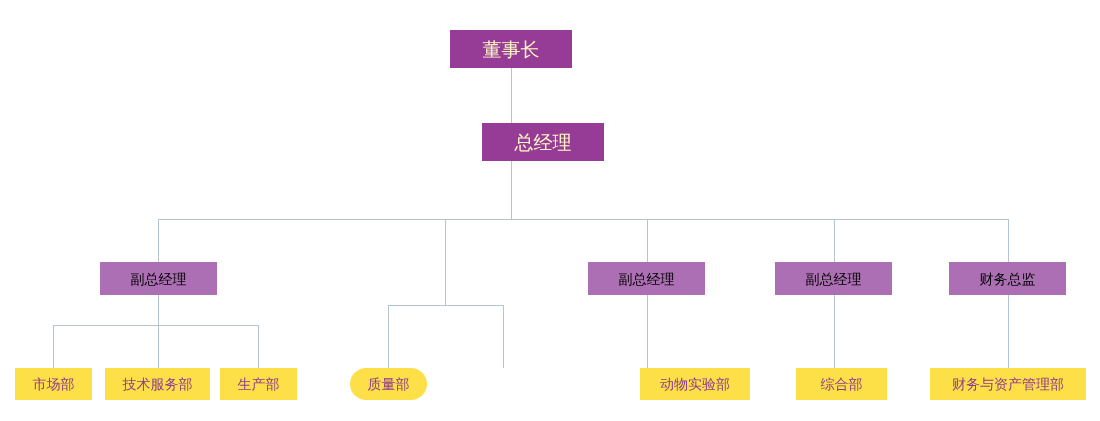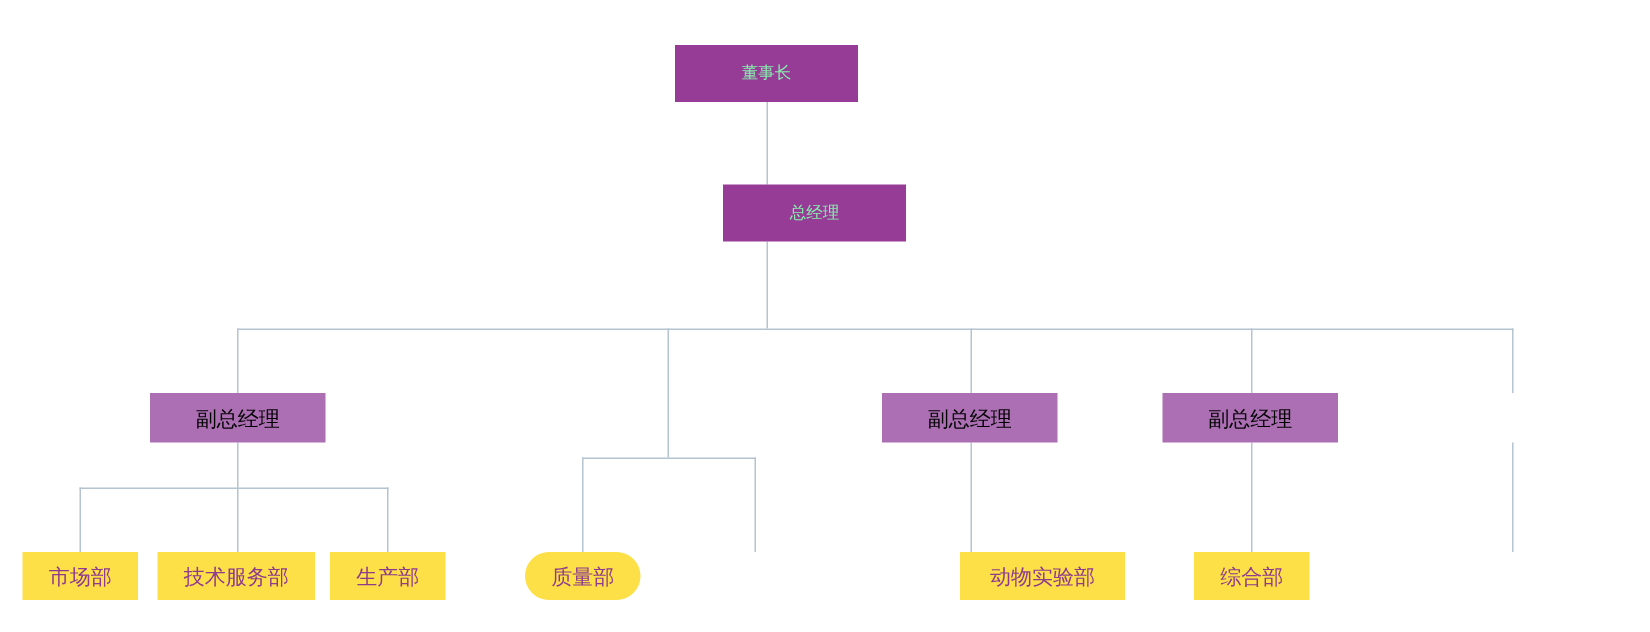--- a/index.html
+++ b/index.html
@@ -28,22 +28,22 @@
     white-space: nowrap;
     line-height: 1;
     z-index: 2;
   }
   .node-label {
     display: block;
   }
   
   .node.level-top {
     background: #963c97;
-    color: #86efac;
-    font-size: 11px;
+    color: #fef9c3;
+    font-size: 19px;
   }
   
   .node.level-mid {
     background: #ac6fb4;
     color: #000000;
     font-size: 14px;
   }
   
   .node.level-leaf {
     background: #fde047;
@@ -104,20 +104,23 @@
   </div>
 
   <div class="node level-mid" style="left:588px; top:262px; width:117px; height:33px;">
     <span class="node-label">副总经理</span>
   </div>
 
   <div class="node level-mid" style="left:775px; top:262px; width:117px; height:33px;">
     <span class="node-label">副总经理</span>
   </div>
 
+  <div class="node level-mid" style="left:949px; top:262px; width:117px; height:33px;">
+    <span class="node-label">财务总监</span>
+  </div>
 
   <div class="node level-leaf" style="left:15px; top:368px; width:77px; height:32px;">
     <span class="node-label">市场部</span>
   </div>
 
   <div class="node level-leaf" style="left:105px; top:368px; width:105px; height:32px;">
     <span class="node-label">技术服务部</span>
   </div>
 
   <div class="node level-leaf" style="left:220px; top:368px; width:77px; height:32px;justify-content:center;">
@@ -126,18 +129,21 @@
 
   <div class="node level-leaf" style="left:350px; top:368px; width:77px; height:32px;border-radius:16px;">
     <span class="node-label">质量部</span>
   </div>
 
 
   <div class="node level-leaf" style="left:592px; top:368px; width:110px; height:32px;margin-left:48px;">
     <span class="node-label">动物实验部</span>
   </div>
 
-  <div class="node level-leaf" style="left:796px; top:368px; width:77px; height:32px;">
+  <div class="node level-leaf" style="left:796px; top:368px; width:91px; height:32px;">
     <span class="node-label">综合部</span>
   </div>
 
+  <div class="node level-leaf" style="left:930px; top:368px; width:156px; height:32px;">
+    <span class="node-label">财务与资产管理部</span>
+  </div>
 
 </div>
 
 </body></html>

